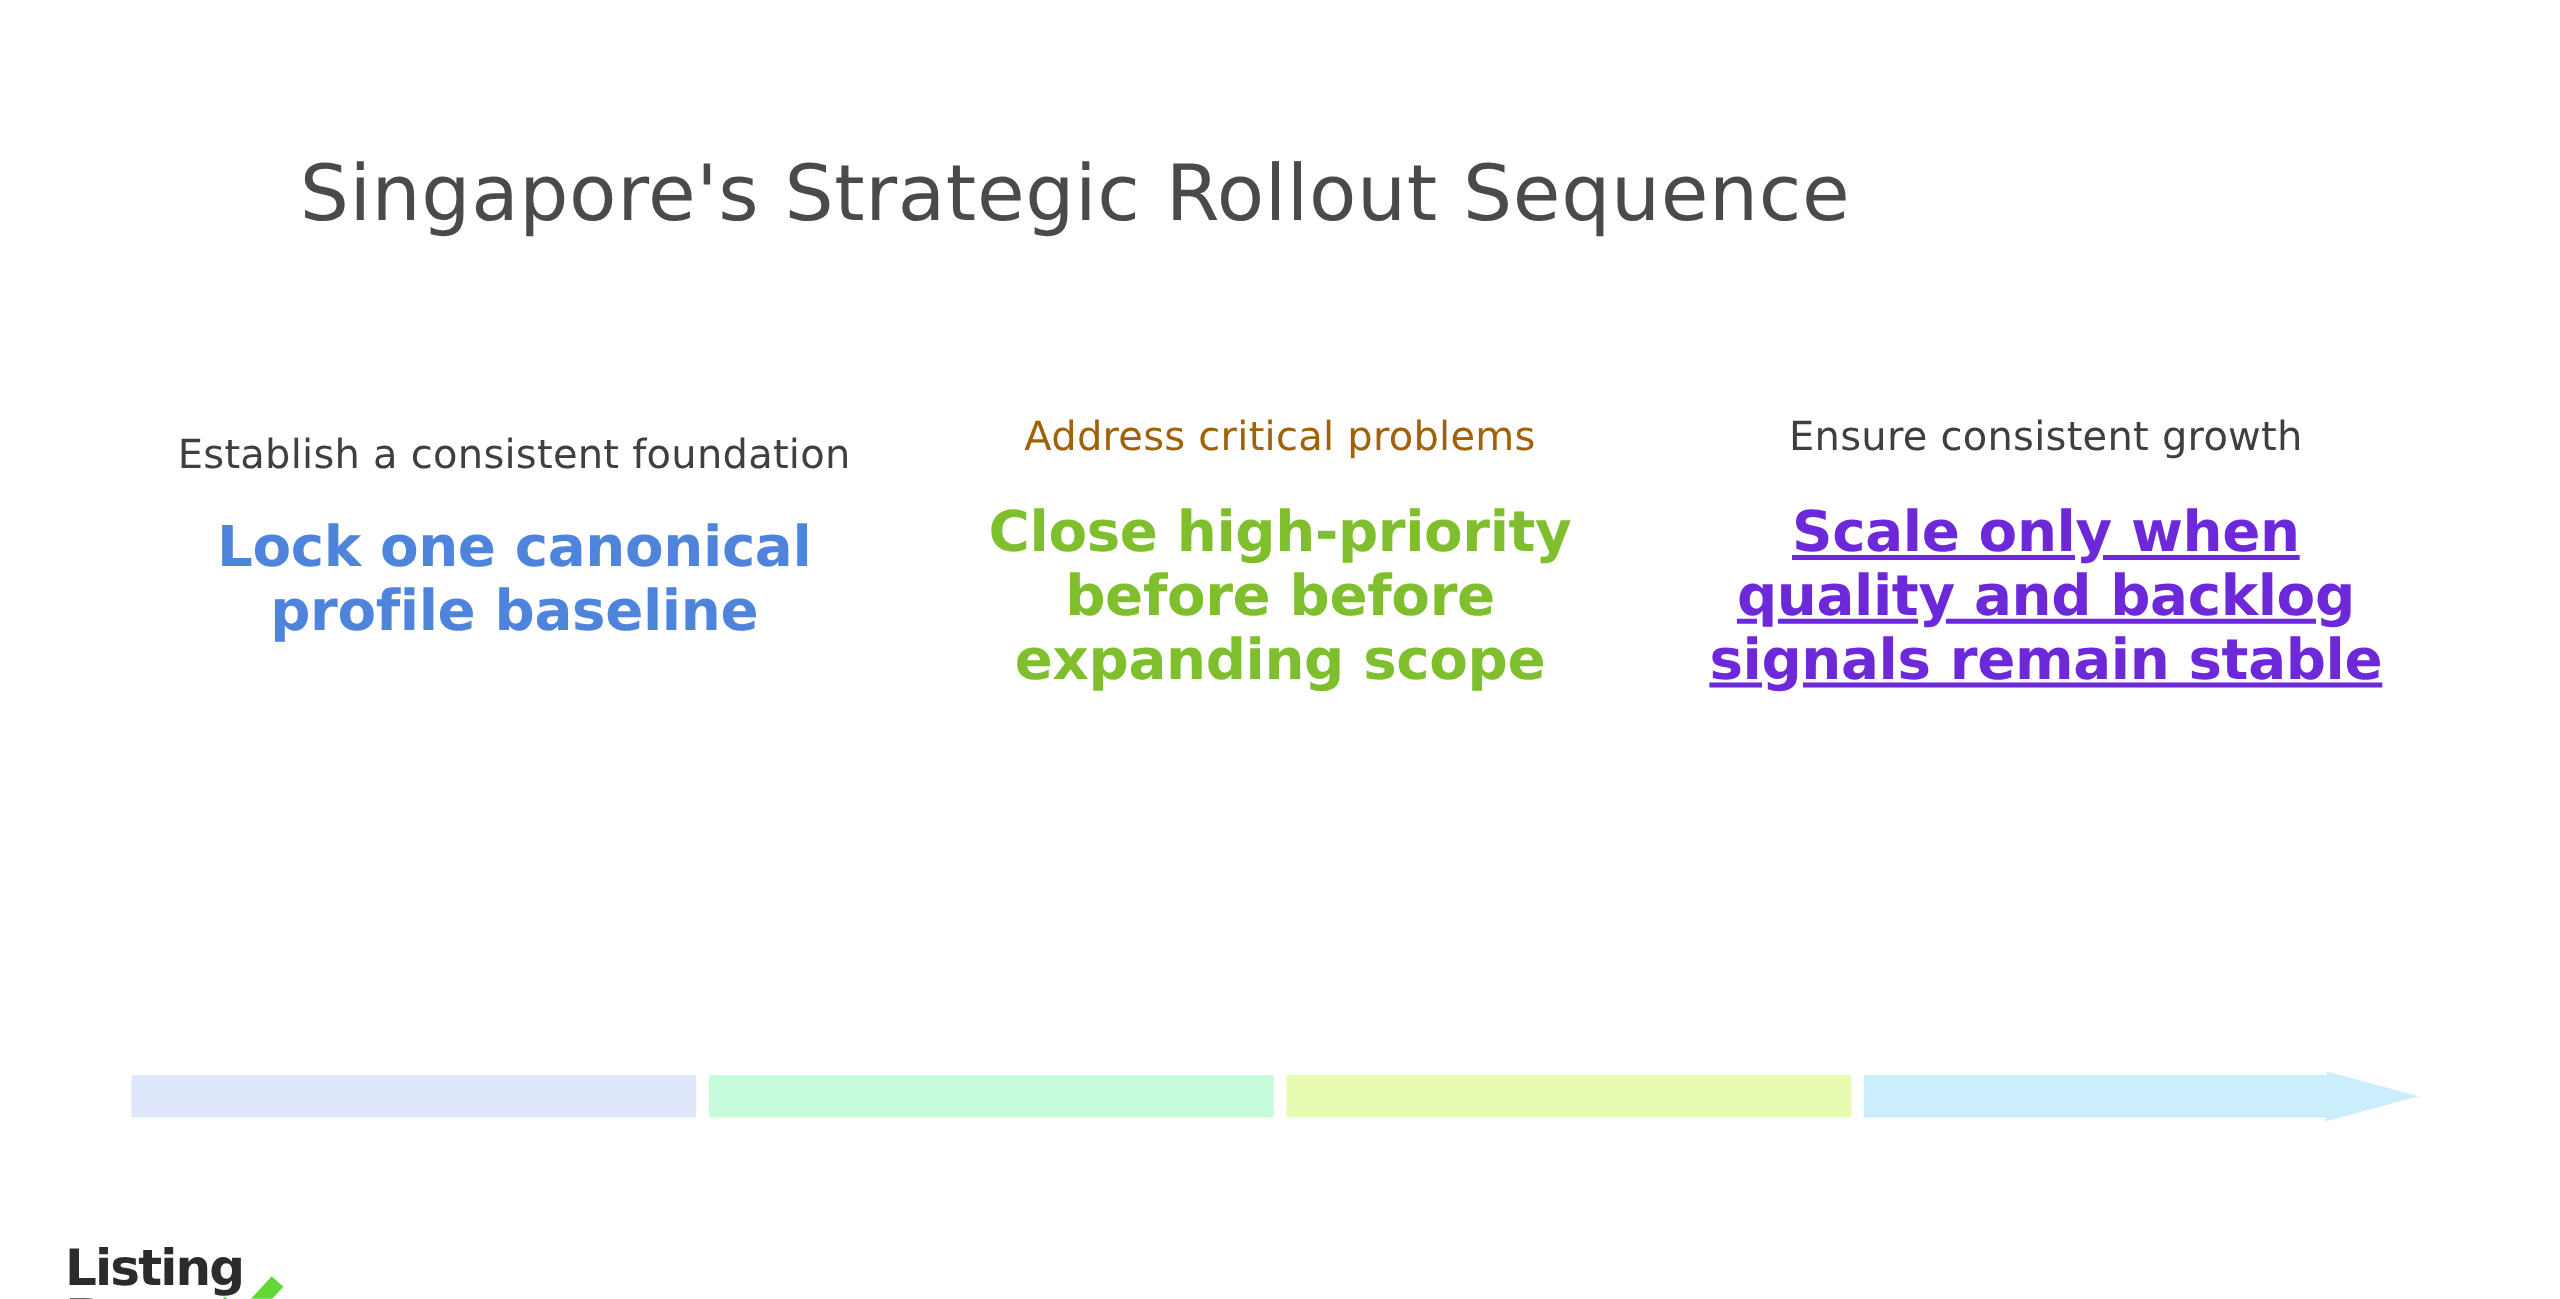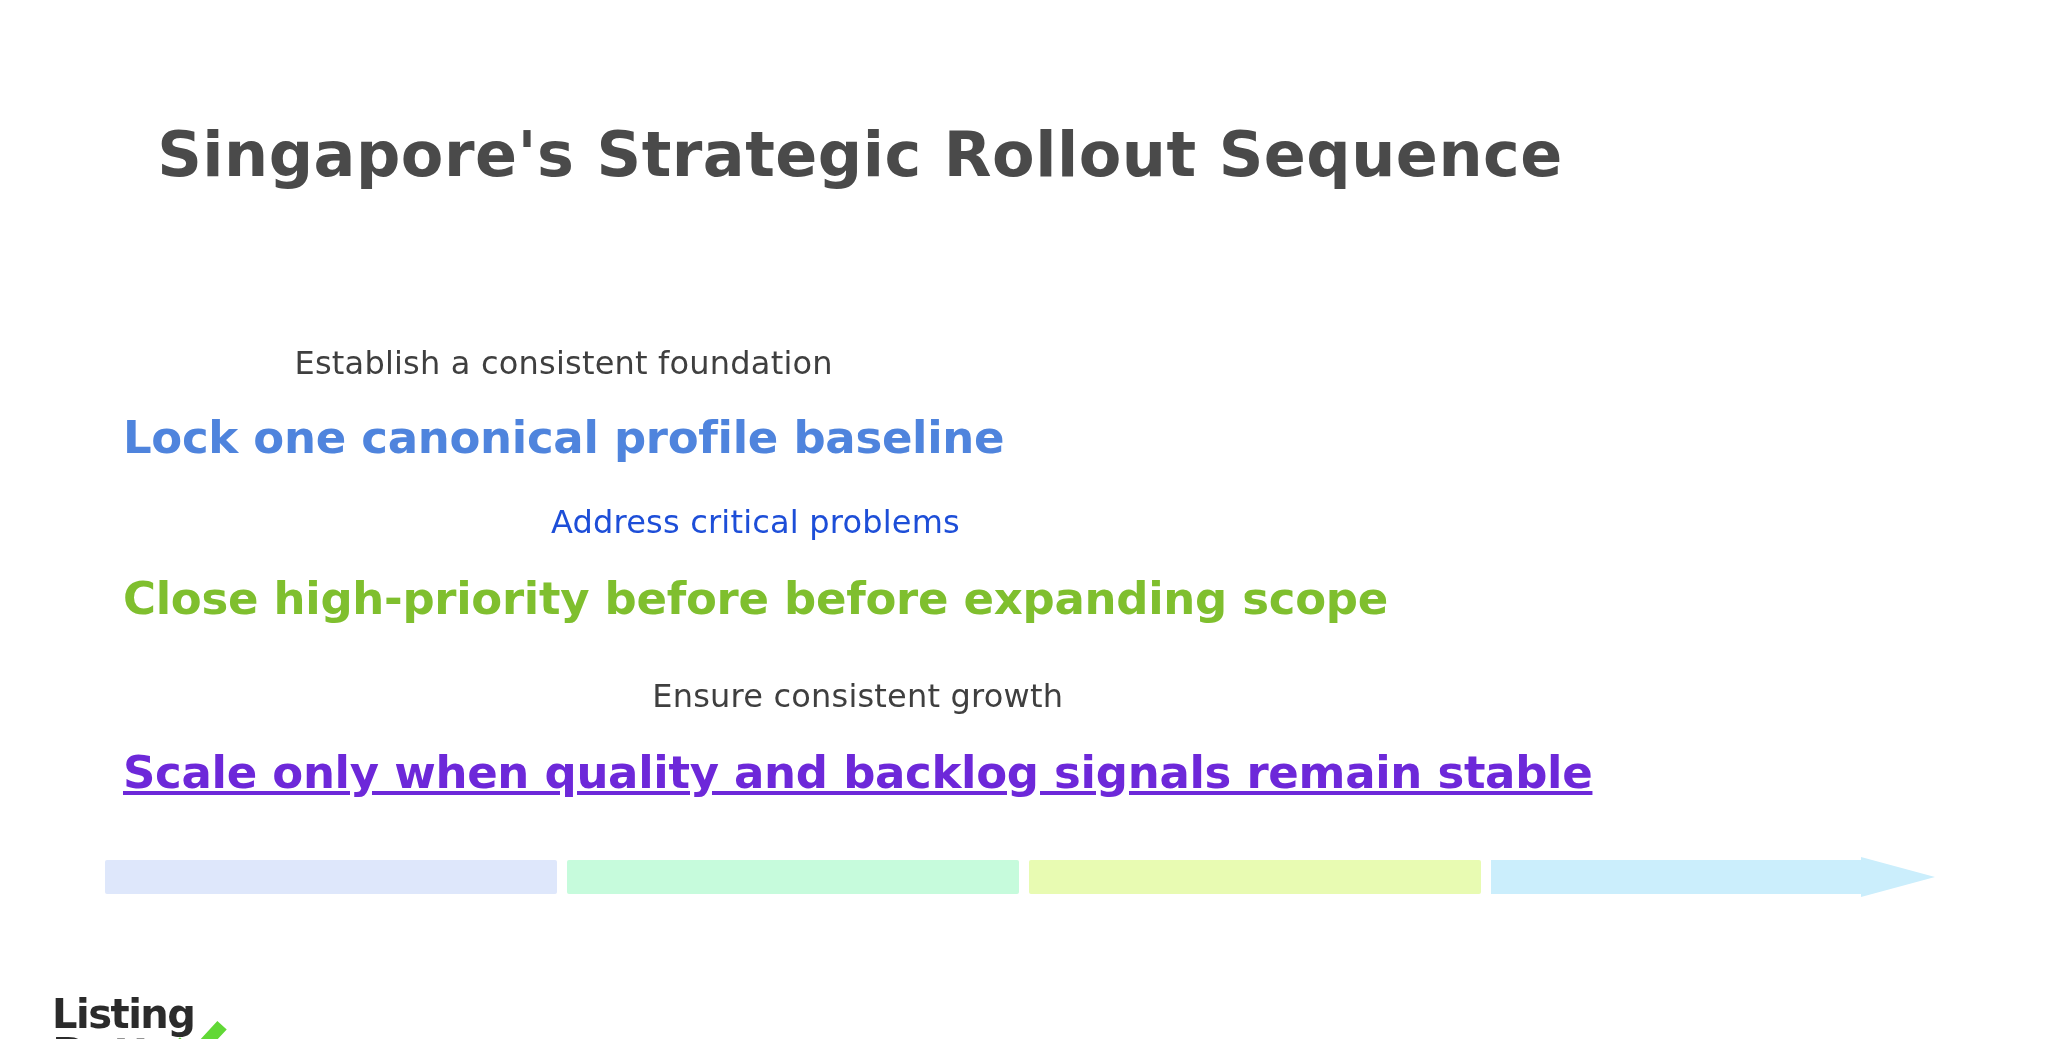--- a/index.html
+++ b/index.html
@@ -18,35 +18,35 @@
 
   
   .title {
     position: absolute;
     left: 0;
     top: 118px;
     width: 1720px;
     text-align: center;
     font-family: "DejaVu Sans", sans-serif;
     font-size: 62px;
-    font-weight: 700;
+    font-weight: 400;
     color: #4a4a4a;
     letter-spacing: 0.5px;
     white-space: nowrap;
   }
 
   
   .columns {
     position: absolute;
     left: 105px;
     top: 330px;
     width: 1838px;
     height: 520px;
     display: flex;
-    flex-direction: column;
+    flex-direction: row;
     align-items: flex-start;
   }
   .col {
     flex: 1 1 0;
     display: flex;
     flex-direction: column;
     align-items: center;
     padding: 0 18px;
     box-sizing: border-box;
   }
@@ -107,21 +107,21 @@
 
 <div class="columns">
 
   <div class="col col-1">
     <div class="col-head" style="color: rgb(63, 63, 63);">Establish a consistent foundation</div>
     <div class="col-body" id="body-1" style="color: rgb(79, 132, 221);">Lock one canonical profile baseline</div>
   </div>
 
 
   <div class="col col-3">
-    <div class="col-head" style="color: #1d4ed8;">Address critical problems</div>
+    <div class="col-head" style="color: #a16207;">Address critical problems</div>
     <div class="col-body" id="body-3" style="color: rgb(127, 191, 46);">Close high-priority before before expanding scope</div>
   </div>
 
   <div class="col col-4">
     <div class="col-head" style="color: rgb(63, 63, 63);">Ensure consistent growth</div>
     <div class="col-body" id="body-4" style="color: #6d28d9; text-decoration: underline;">Scale only when quality and backlog signals remain stable</div>
   </div>
 
 </div>
 

